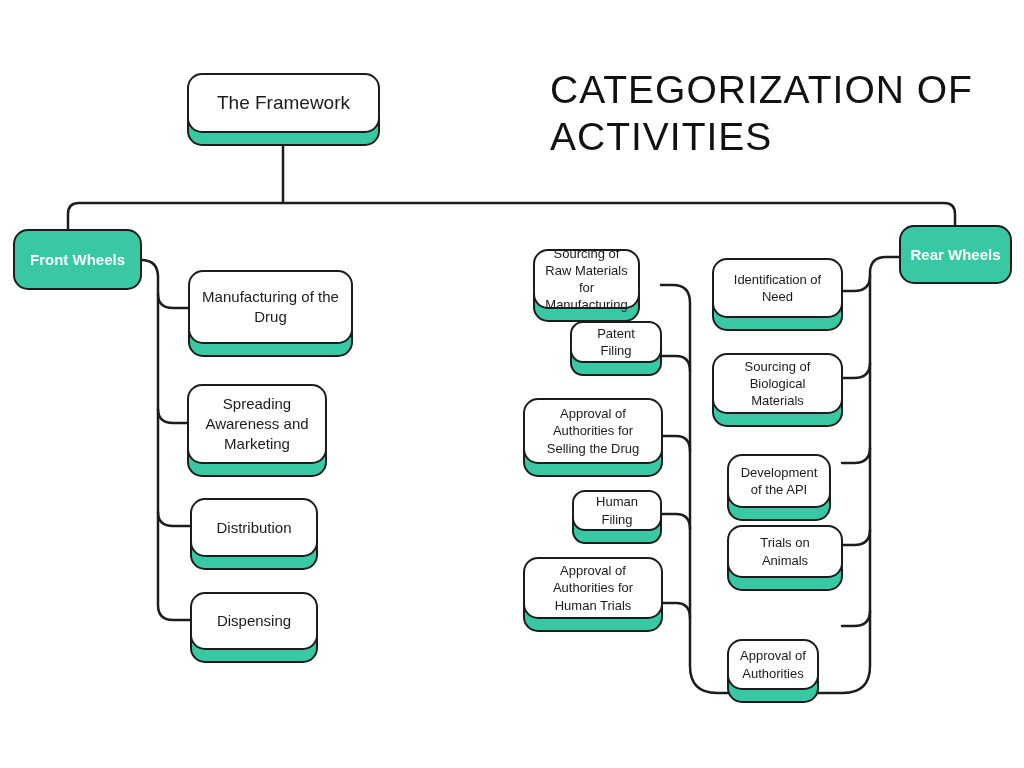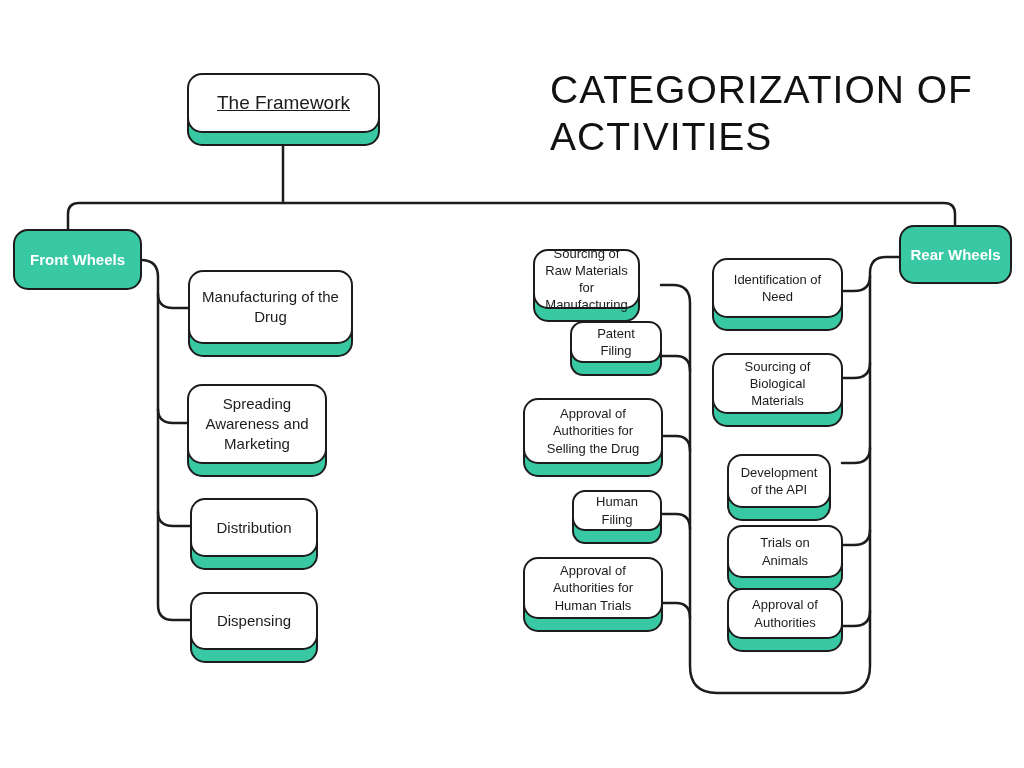--- a/index.html
+++ b/index.html
@@ -12,21 +12,21 @@
     font-family:"Liberation Sans","DejaVu Sans",sans-serif;color:#1b1b1b;}
   #canvas{position:relative;width:1024px;height:768px;background:var(--bg);}
   #wires{position:absolute;left:0;top:0;z-index:0;}
   .node{position:absolute;z-index:1;border-radius:15px;}
   .node .shadow{position:absolute;inset:0;transform:translateY(13px);
     background:var(--teal);border:2.5px solid var(--line);border-radius:inherit;}
   .node .face{position:absolute;inset:0;background:#fff;border:2.5px solid var(--line);
     border-radius:inherit;display:flex;align-items:center;justify-content:center;
     text-align:center;line-height:1.32;padding:0 8px;}
   .node.teal .face{background:var(--teal);color:#fff;font-weight:bold;}
-  .fs19{font-size:19px;text-decoration:underline;}
+  .fs19{font-size:19px;}
   .fs15{font-size:15px;}
   .fs13{font-size:13px;}
   .pad15{padding:0 15px;}
   .pad16{padding:0 16px;}
   #main-title{position:absolute;left:550px;top:66px;width:444px;z-index:1;
     font-size:39px;line-height:47px;font-weight:500;letter-spacing:1px;color:#111;}
 </style>
 </head>
 <body>
 
@@ -124,18 +124,18 @@
   <div class="node" style="left:727px;top:454px;width:104px;height:54px">
     <div class="shadow"></div>
     <div class="face fs13">Development of the API</div>
   </div>
 
   <div class="node" style="left:727px;top:525px;width:116px;height:53px">
     <div class="shadow"></div>
     <div class="face fs13">Trials on Animals</div>
   </div>
 
-  <div class="node" style="left:727px;top:588px;width:116px;height:51px">
+  <div class="node" style="left:727px;top:639px;width:92px;height:51px">
     <div class="shadow"></div>
     <div class="face fs13">Approval of Authorities</div>
   </div>
 
 </div>
 
 </body></html>

